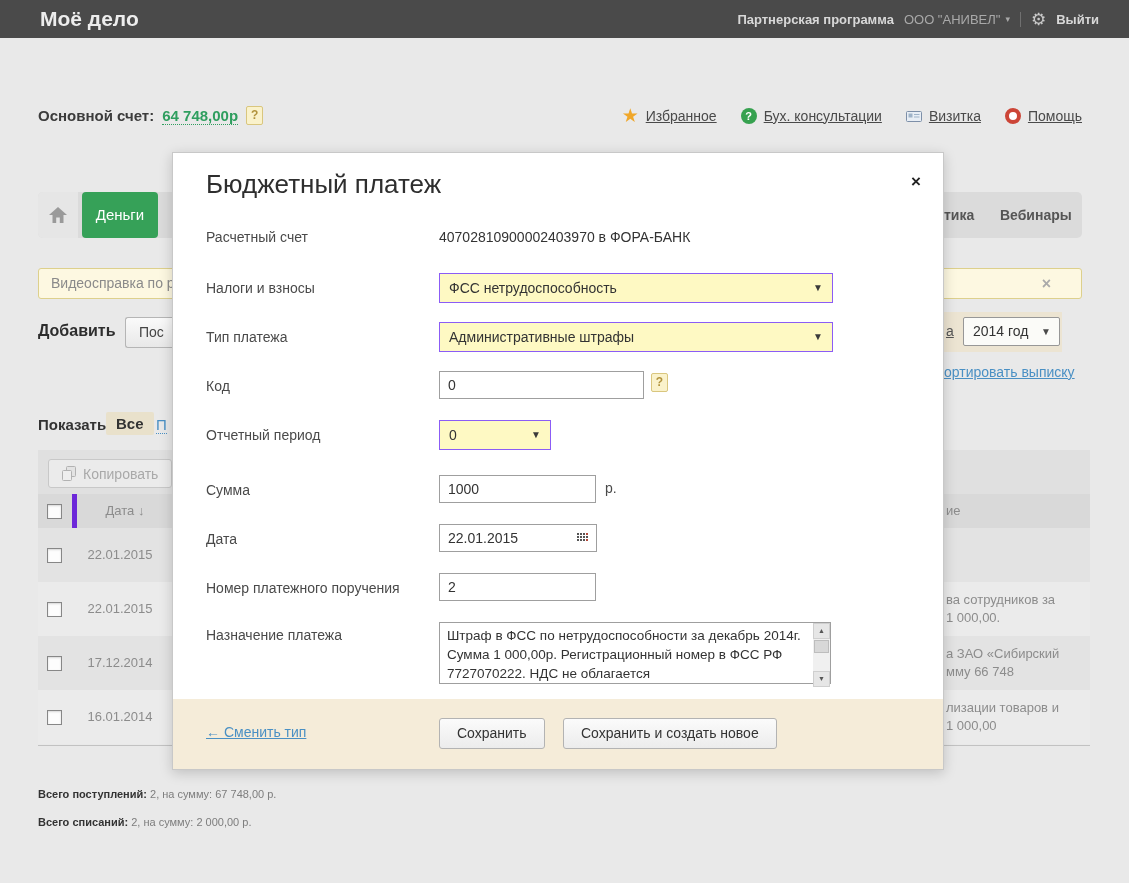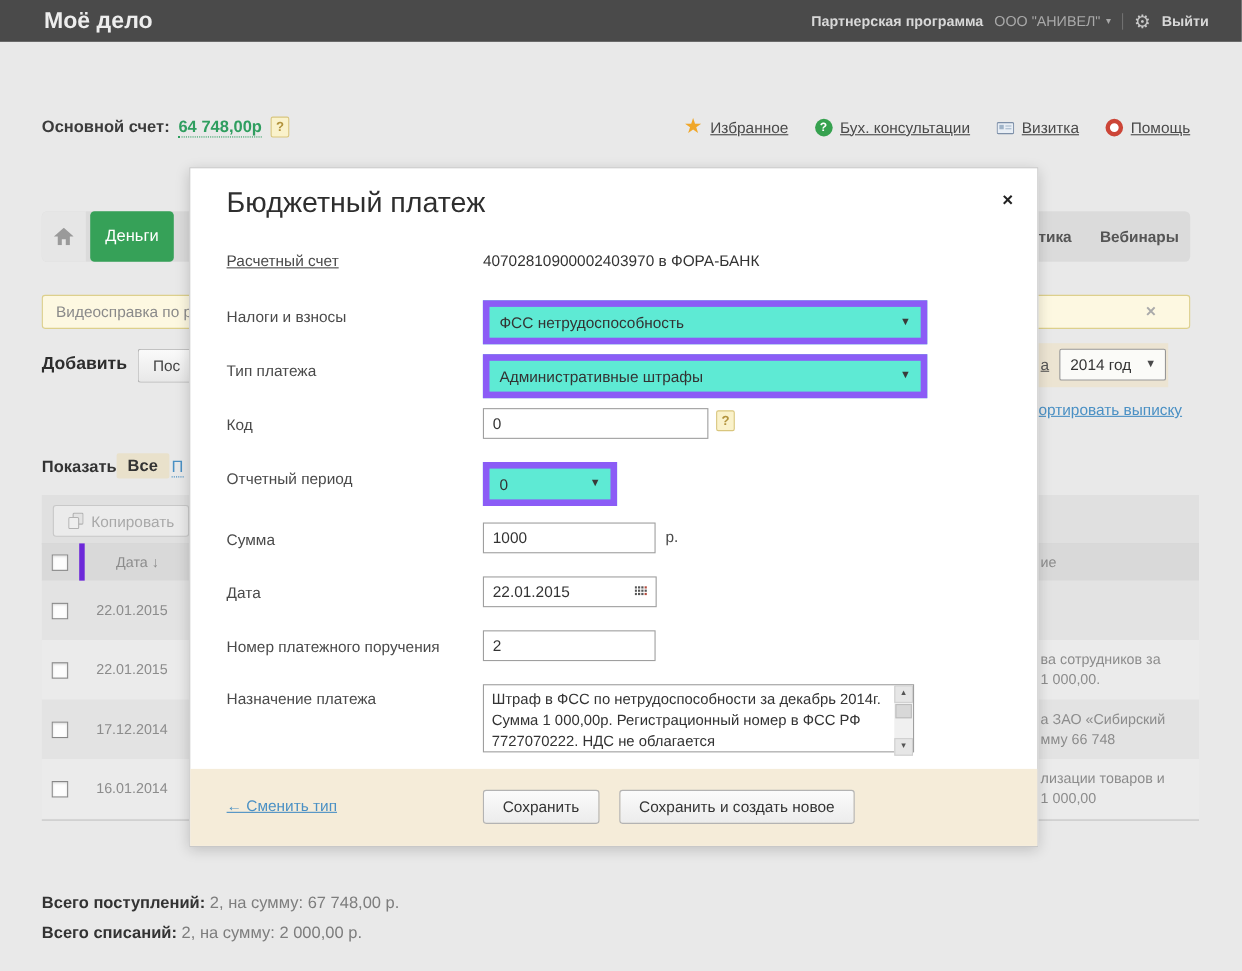--- a/index.html
+++ b/index.html
@@ -79,32 +79,32 @@
   .hdr-cb{position:absolute;left:9px;top:10px;}
   .trow{position:absolute;left:38px;width:1052px;height:54px;}
   .trow.dark{background:#e3e3e3;}
   .trow.light{background:#ebebeb;}
   .row-cb{position:absolute;left:9px;top:20px;}
   .row-date{position:absolute;left:34px;top:0;width:96px;text-align:center;line-height:54px;font-size:13px;color:#8c8c8c;}
   .row-desc{position:absolute;left:908px;top:9px;width:150px;font-size:13px;color:#8c8c8c;line-height:18px;}
   .tbl-bottomline{position:absolute;left:38px;top:745px;width:1052px;height:1px;background:#c2c2c2;}
 
   
-  .total-line{position:absolute;left:38px;font-size:15px;color:#7d7d7d;margin-top:24px;}
+  .total-line{position:absolute;left:38px;font-size:11px;color:#7d7d7d;}
   .total-line b{color:#333;}
   .t1{top:788px;} .t2{top:816px;}
 
   
   .modal{position:absolute;left:172px;top:152px;width:770px;height:616px;background:#fff;
          border:1px solid #c8c8c8;box-shadow:0 3px 12px rgba(0,0,0,.18);z-index:50;}
   .m-title{position:absolute;left:33px;top:16px;font-size:26px;color:#2e2e2e;}
   .m-close{position:absolute;right:22px;top:20px;font-size:17px;font-weight:bold;color:#222;cursor:pointer;line-height:1;}
   .m-label{position:absolute;left:33px;font-size:14px;color:#4a4a4a;}
   .m-text{position:absolute;left:266px;font-size:14px;color:#333;}
-  .m-select{position:absolute;left:266px;height:28px;background:#5eead4;border:6px solid #8b5cf6;cursor:pointer;}
+  .m-select{position:absolute;left:266px;height:28px;background:#fef9c3;border:1px solid #8b5cf6;cursor:pointer;}
   .m-select .val{position:absolute;left:9px;top:0;line-height:28px;font-size:14px;color:#333;white-space:nowrap;}
   .m-select .car{position:absolute;right:9px;top:0;line-height:28px;font-size:10px;color:#3a3a3a;}
   .m-input{position:absolute;left:266px;height:26px;border:1px solid #9f9f9f;font-size:14px;color:#333;
            padding:0 8px;font-family:"Liberation Sans",sans-serif;background:#fff;}
   .code-help{position:absolute;left:478px;top:220px;}
   .sum-suffix{position:absolute;left:432px;top:327px;font-size:14px;color:#4a4a4a;}
   .date-wrap{position:absolute;left:266px;top:371px;width:157px;height:28px;}
   .date-wrap input{position:absolute;left:0;top:0;width:122px;height:26px;border:1px solid #9f9f9f;
                    font-size:14px;color:#333;padding:0 26px 0 8px;font-family:"Liberation Sans",sans-serif;}
   .cal-icon{position:absolute;right:7px;top:8px;}
@@ -119,21 +119,21 @@
   .ta-sb .thumb{position:absolute;left:1px;top:17px;width:15px;height:13px;background:#d8d8d8;border:1px solid #bdbdbd;box-sizing:border-box;}
   .m-footer{position:absolute;left:0;top:546px;width:770px;height:70px;background:#f5ecd9;}
   .change-link{position:absolute;left:33px;top:25px;font-size:14px;color:#4a90c4;text-decoration:underline;cursor:pointer;}
   .m-btn{position:absolute;top:19px;height:31px;background:linear-gradient(#fbfbfb,#ececec);border:1px solid #b3b3b3;
          border-radius:3px;font-size:14px;color:#333;padding:0 17px;line-height:29px;cursor:pointer;
          font-family:"Liberation Sans",sans-serif;}
   .save-btn{left:266px;}
   .save-new-btn{left:390px;}
 
   
-  .l-acct{top:76px;text-decoration:underline;}  .l-tax{top:127px;} .l-type{top:176px;} .l-code{top:225px;}
+  .l-acct{top:76px;}  .l-tax{top:127px;} .l-type{top:176px;} .l-code{top:225px;}
   .l-period{top:274px;} .l-sum{top:329px;} .l-date{top:378px;} .l-num{top:427px;} .l-purp{top:474px;}
 
   svg{display:block;}
 </style>
 </head>
 <body>
 
 <div class="stage">
 
   <header class="topbar">

